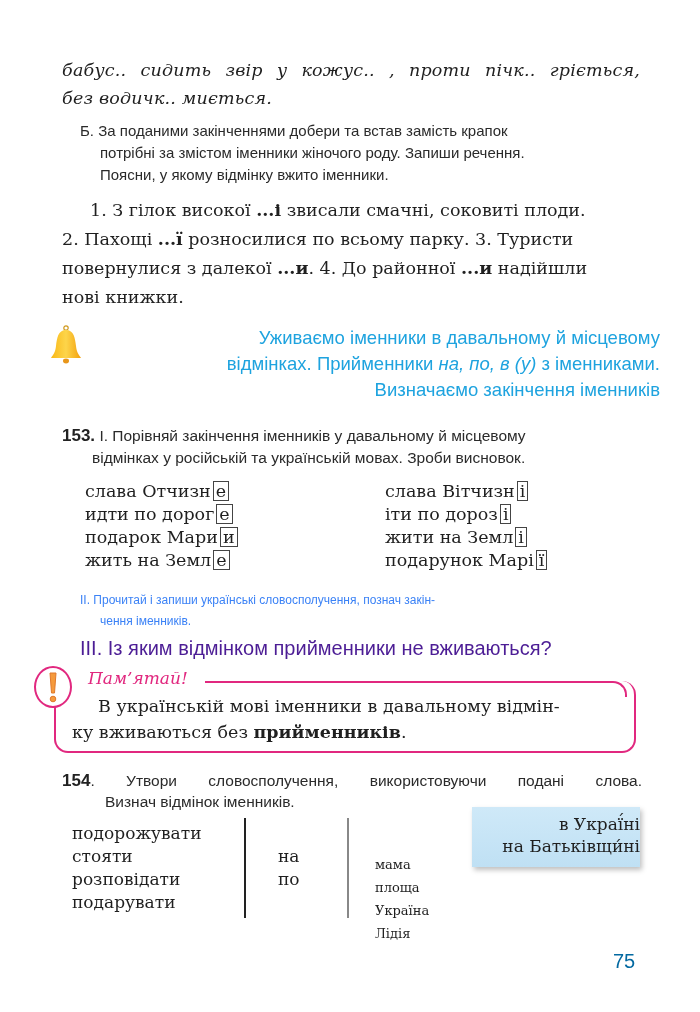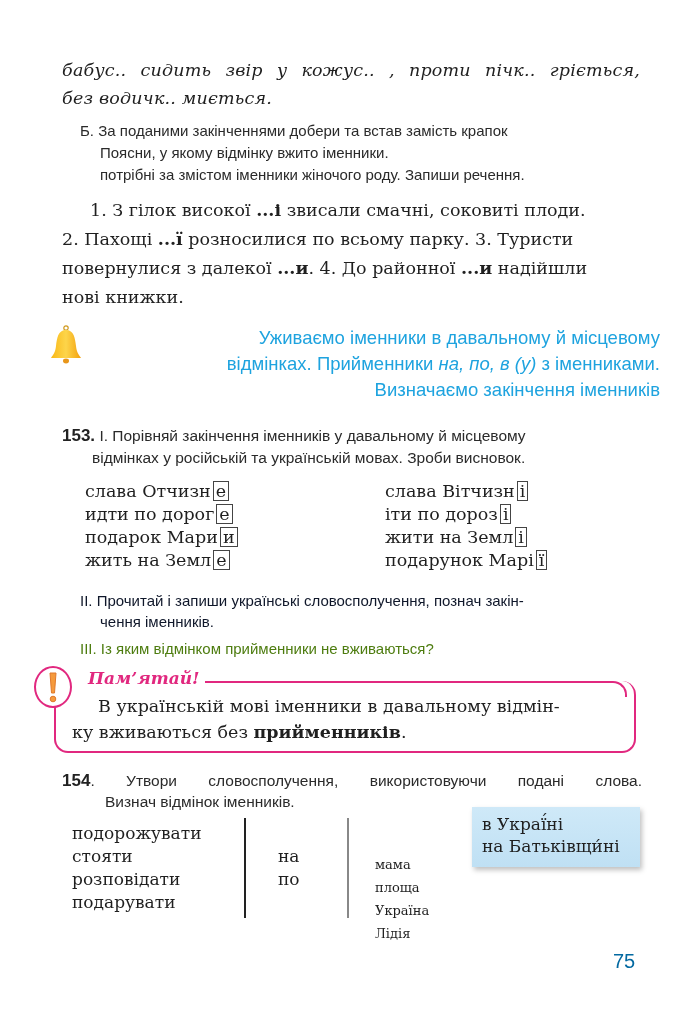--- a/index.html
+++ b/index.html
@@ -31,69 +31,69 @@
   .ex153 .indent { padding-left: 30px; display:block; }
 
   .col { font-size: 17.5px; line-height: 23px; }
   .col .row { display:block; white-space: nowrap; }
   .box {
     display: inline-block; border: 1px solid #444; padding: 0 2px; line-height: 18px; margin-left: 2px;
   }
   .col-ru { left: 85px; top: 480px; }
   .col-uk { left: 385px; top: 480px; }
 
-  .task2 { left: 80px; top: 590px; width: 560px; font-size: 15px; line-height: 21px; color:#0f172a; }
+  .task2 { left: 80px; top: 590px; width: 560px; font-size: 12px; line-height: 21px; color:#3b82f6; }
   .task2 .indent { padding-left: 20px; display:block; }
-  .task3 { left: 80px; top: 638px; width: 560px; font-size: 15px; line-height: 21px; color:#4d7c0f; }
+  .task3 { left: 80px; top: 638px; width: 560px; font-size: 20px; line-height: 21px; color:#4c1d95; }
 
   .remember-box {
     left: 54px; top: 681px; width: 578px; height: 70px;
     border: 2px solid #e1287f; border-radius: 14px; border-top: none;
   }
   .remember-topline { left: 205px; top: 681px; width: 420px; height: 14px; border-top: 2px solid #e1287f; border-right: 2px solid #e1287f; border-top-right-radius: 14px; }
   .excl-circle {
     left: 34px; top: 666px; width: 34px; height: 38px; border: 2px solid #e1287f; border-radius: 50%; background:#fff;
   }
-  .remember-title { left: 88px; top: 668px; font-size: 17px; font-style: italic; font-weight: bold; color: #e1287f; text-align: center; }
+  .remember-title { left: 88px; top: 668px; font-size: 17px; font-style: italic; font-weight: normal; color: #e1287f; text-align: center; }
   .remember-text { left: 72px; top: 693px; width: 545px; font-size: 17.5px; line-height: 26px; }
   .remember-text .first { padding-left: 26px; }
 
   .ex154 { left: 62px; top: 770px; width: 580px; font-size: 15.5px; line-height: 21px; color:#2a2a2a; }
   .ex154 .indent { padding-left: 43px; display:block; }
   .ex154 .first { display:block; text-align: justify; text-align-last: justify; }
 
   .verbs { left: 72px; top: 822px; font-size: 17px; line-height: 23px; }
   .preps { left: 278px; top: 845px; font-size: 17px; line-height: 23px; }
   .nouns { left: 375px; top: 822px; font-size: 13px; line-height: 23px; margin-top: 31px; }
   .vline1 { left: 244px; top: 818px; width: 2px; height: 100px; background: #222; }
   .vline2 { left: 347px; top: 818px; width: 2px; height: 100px; background: #888; }
 
   .hint-box {
     left: 472px; top: 807px; width: 168px; height: 60px;
     background: linear-gradient(#cfe9f8, #bfe0f4);
     box-shadow: 2px 3px 5px rgba(0,0,0,0.25);
     padding: 6px 0 0 10px; box-sizing: border-box;
-    font-size: 17px; line-height: 22px;
+    font-size: 17px; line-height: 22px; text-align: right;
   }
 
   .page-num { left: 613px; top: 950px; font-size: 20px; color: #0369a1; }
 </style>
 </head>
 <body>
 
 <div class="abs p-top serif">
   <span class="l1">бабус.. сидить звір у кожус.. , проти пічк.. гріється,</span>
   <span>без водичк.. миється.</span>
 </div>
 
 <div class="abs task-b sans">
   <span>Б.</span>
   <span>За поданими закінченнями добери та встав замість крапок</span>
+  <span class="indent">потрібні за змістом іменники жіночого роду. Запиши речення.</span>
   <span class="indent">Поясни, у якому відмінку вжито іменники.</span>
-  <span class="indent">потрібні за змістом іменники жіночого роду. Запиши речення.</span>
 </div>
 
 <div class="abs sentences serif">
   <span class="line first"><span>1. З гілок високої </span><b class="bd">...і</b><span> звисали смачні, соковиті плоди.</span></span>
   <span class="line"><span>2. Пахощі </span><b class="bd">...ї</b><span> розносилися по всьому парку. 3. Туристи</span></span>
   <span class="line"><span>повернулися з далекої </span><b class="bd">...и</b><span>. 4. До районної </span><b class="bd">...и</b><span> надійшли</span></span>
   <span class="line">нові книжки.</span>
 </div>
 
 <div class="abs bell">

